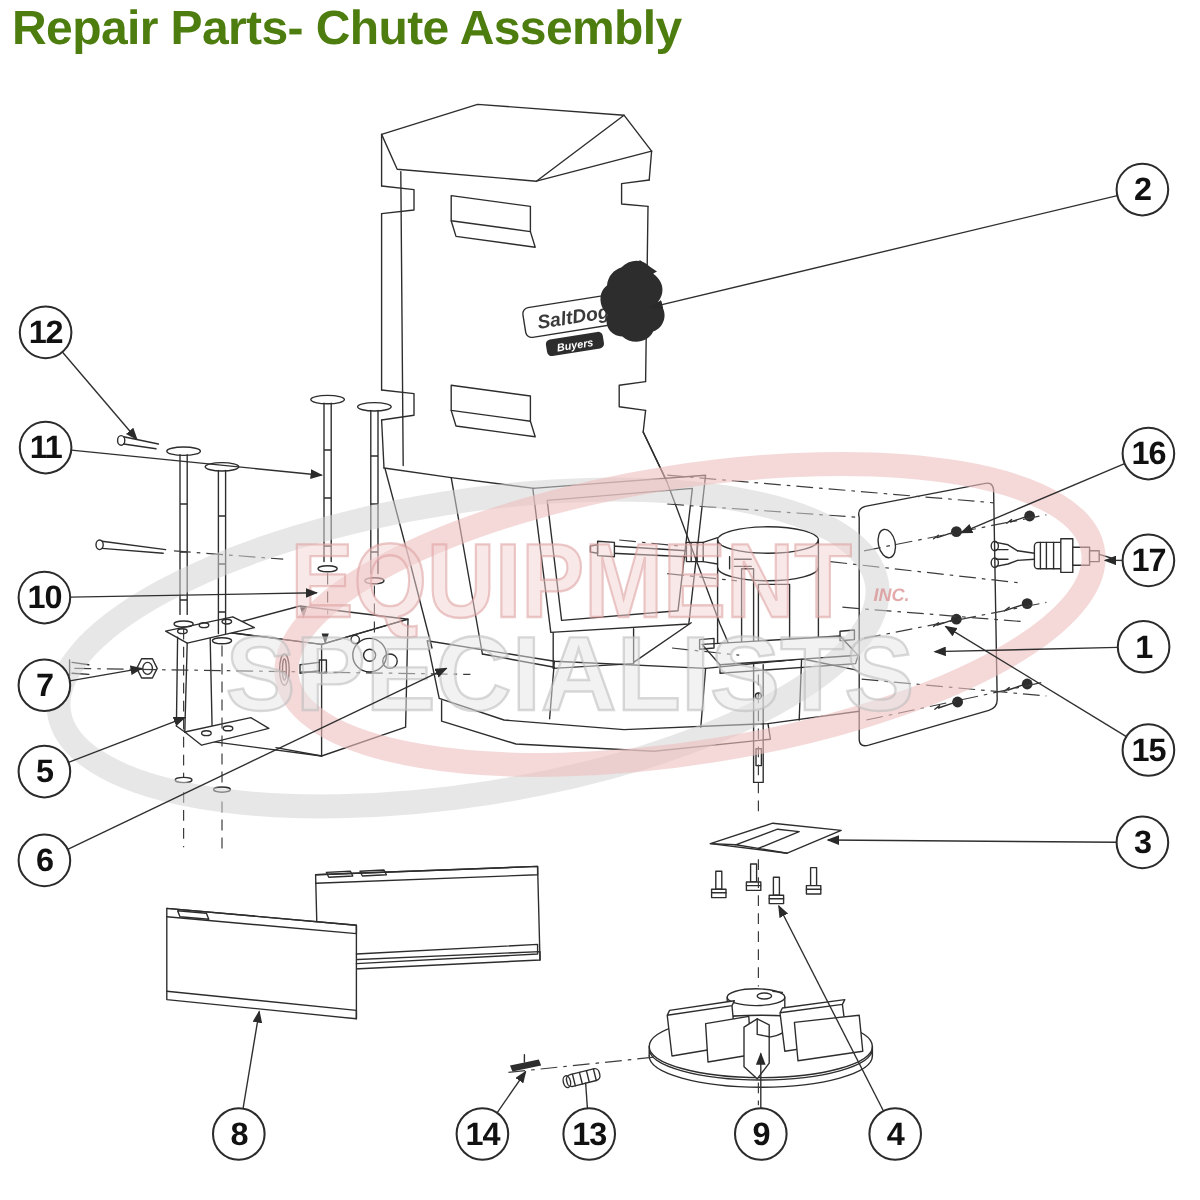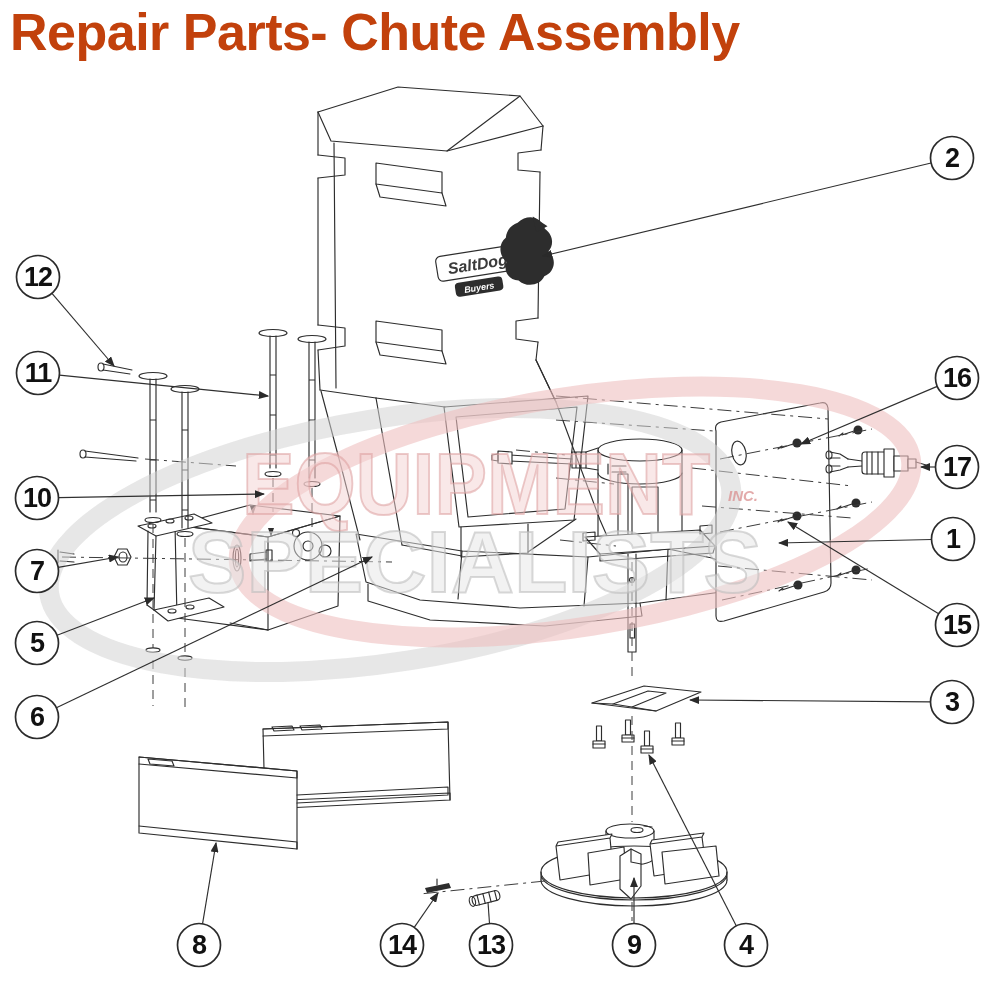--- a/index.html
+++ b/index.html
@@ -1,19 +1,19 @@
 <!DOCTYPE html>
 <html><head>
 <meta charset="utf-8">
 <style>
   html,body{margin:0;padding:0;background:#fff;}
   .stage{position:relative;width:1000px;height:1000px;background:#ffffff;overflow:hidden;
          font-family:"Liberation Sans",sans-serif;}
-  .page-title{position:absolute;left:10px;top:2px;font-size:52px;font-weight:bold;
-              color:#c2410c;letter-spacing:-0.5px;white-space:nowrap;}
+  .page-title{position:absolute;left:10px;top:2px;font-size:40px;font-weight:bold;
+              color:#4d7c0f;letter-spacing:-0.5px;white-space:nowrap;}
   svg{position:absolute;left:0;top:0;}
   .ln{fill:none;stroke:#2d2d2d;stroke-width:1.15;stroke-linejoin:round;stroke-linecap:round;}
   .lnw{fill:#ffffff;stroke:#2d2d2d;stroke-width:1.15;stroke-linejoin:round;}
   .phantom{fill:none;stroke:#3c3c3c;stroke-width:1;stroke-dasharray:14 5 3 5;}
   .dash{fill:none;stroke:#3c3c3c;stroke-width:1;stroke-dasharray:9 6;}
   .dark{fill:#2d2d2d;stroke:none;}
   .leader{fill:none;stroke:#2f2f2f;stroke-width:1.15;}
   .callout-circle{fill:#ffffff;stroke:#2b2b2b;stroke-width:1.7;}
   .callout-num{font-family:"Liberation Sans",sans-serif;font-weight:bold;font-size:27px;
                fill:#111;text-anchor:middle;letter-spacing:-1px;}

